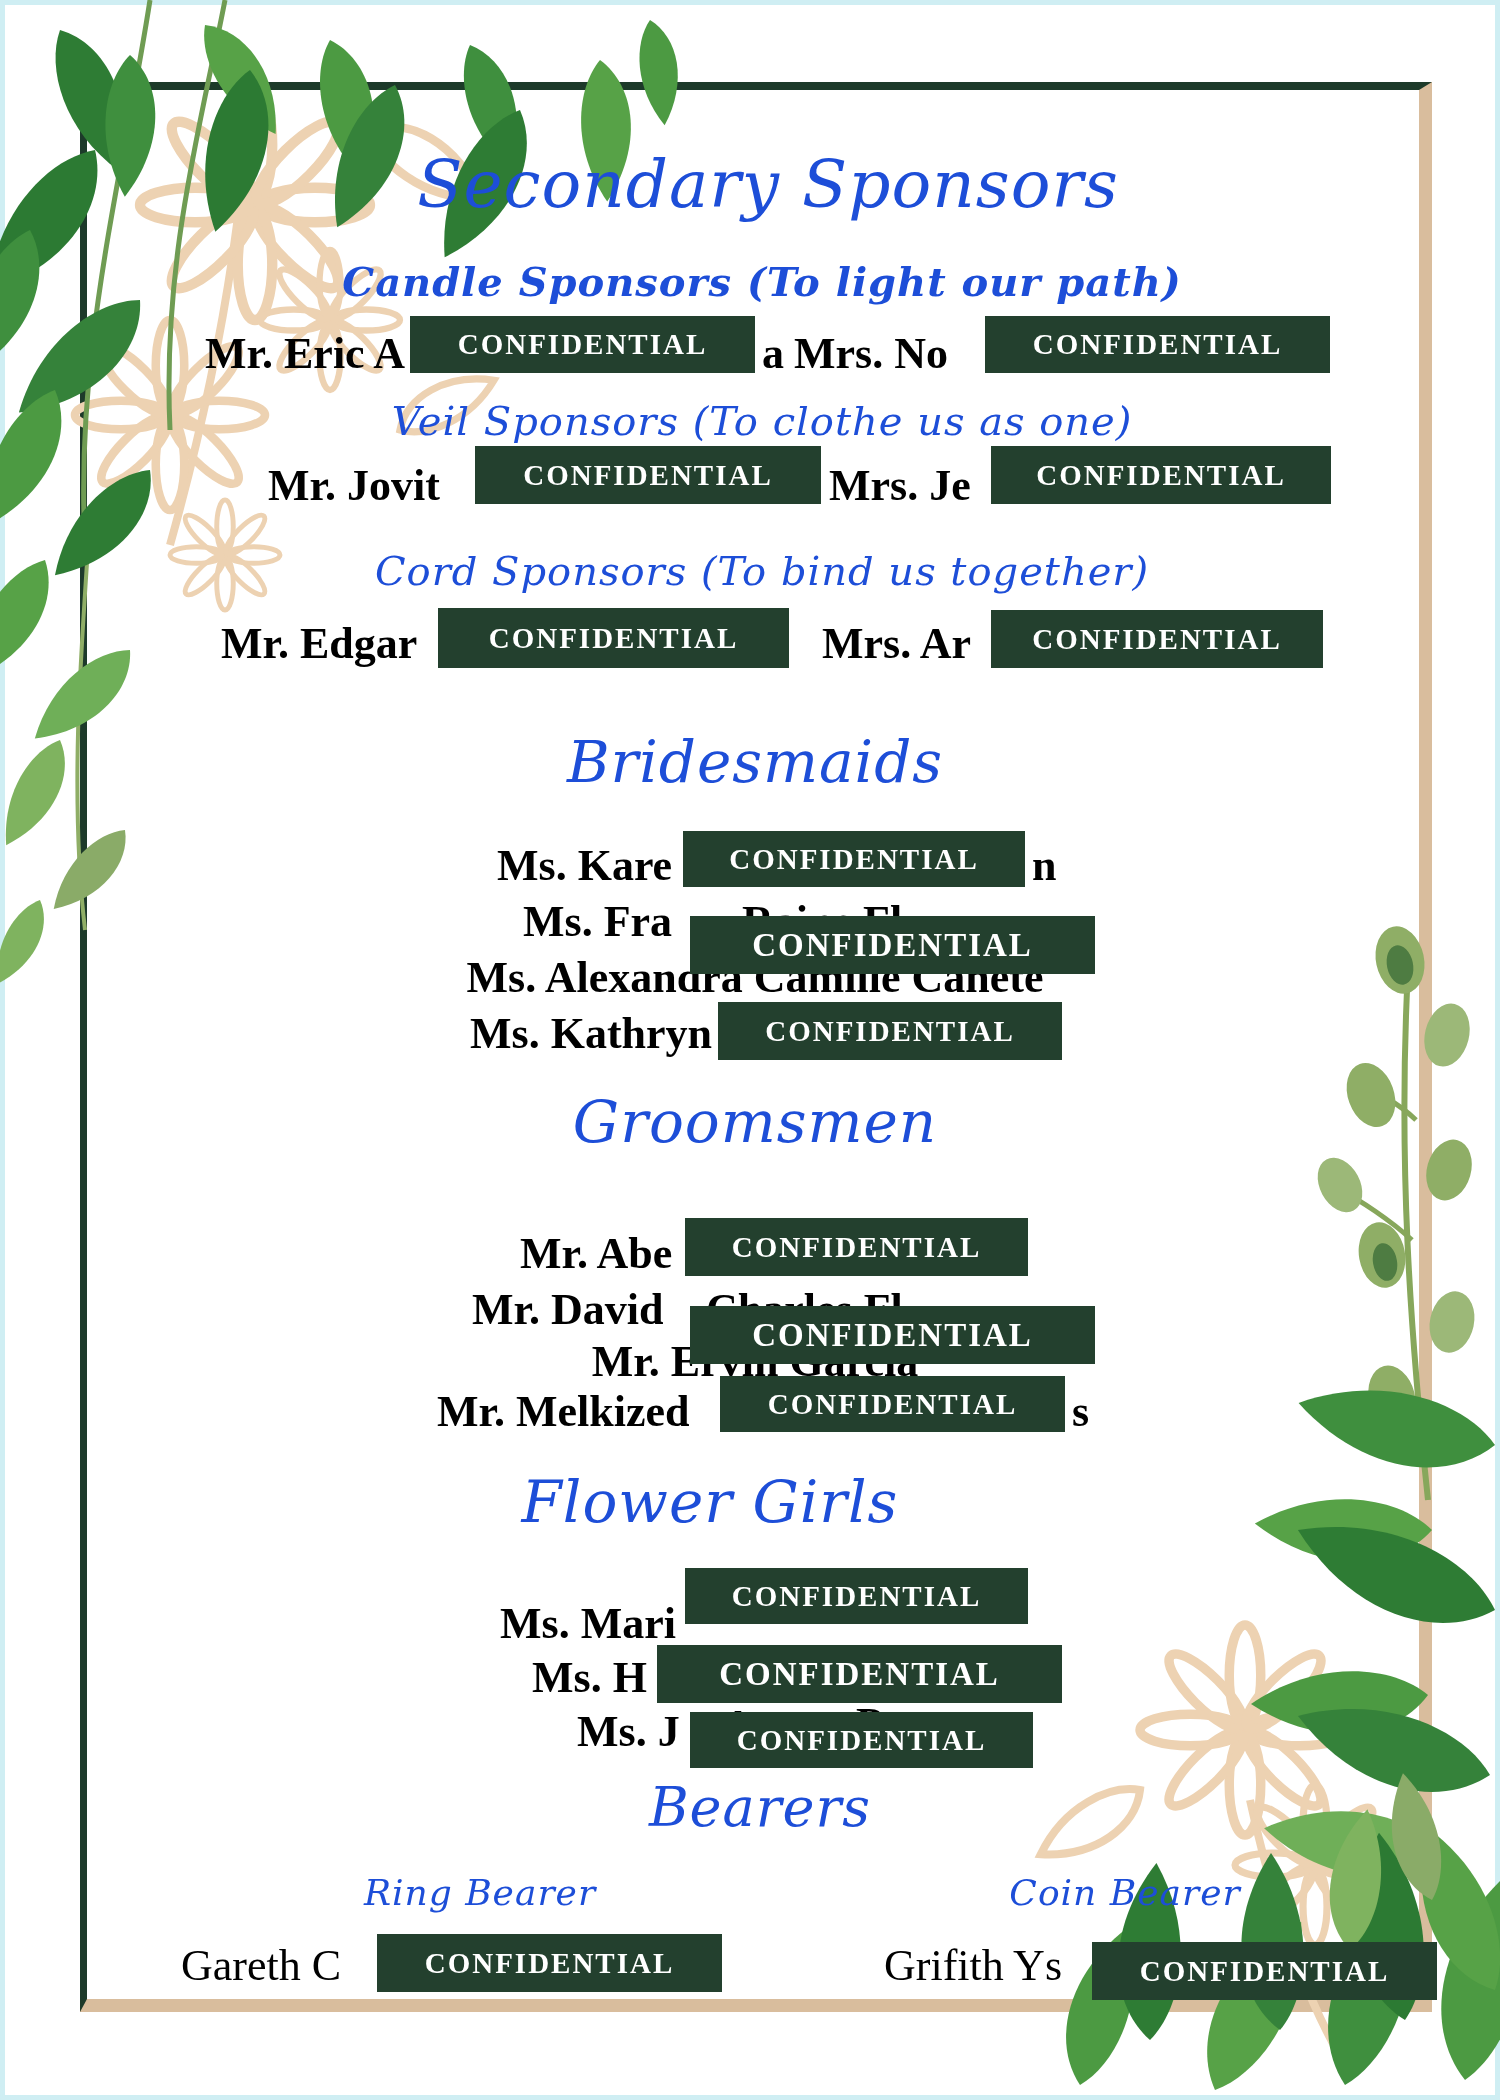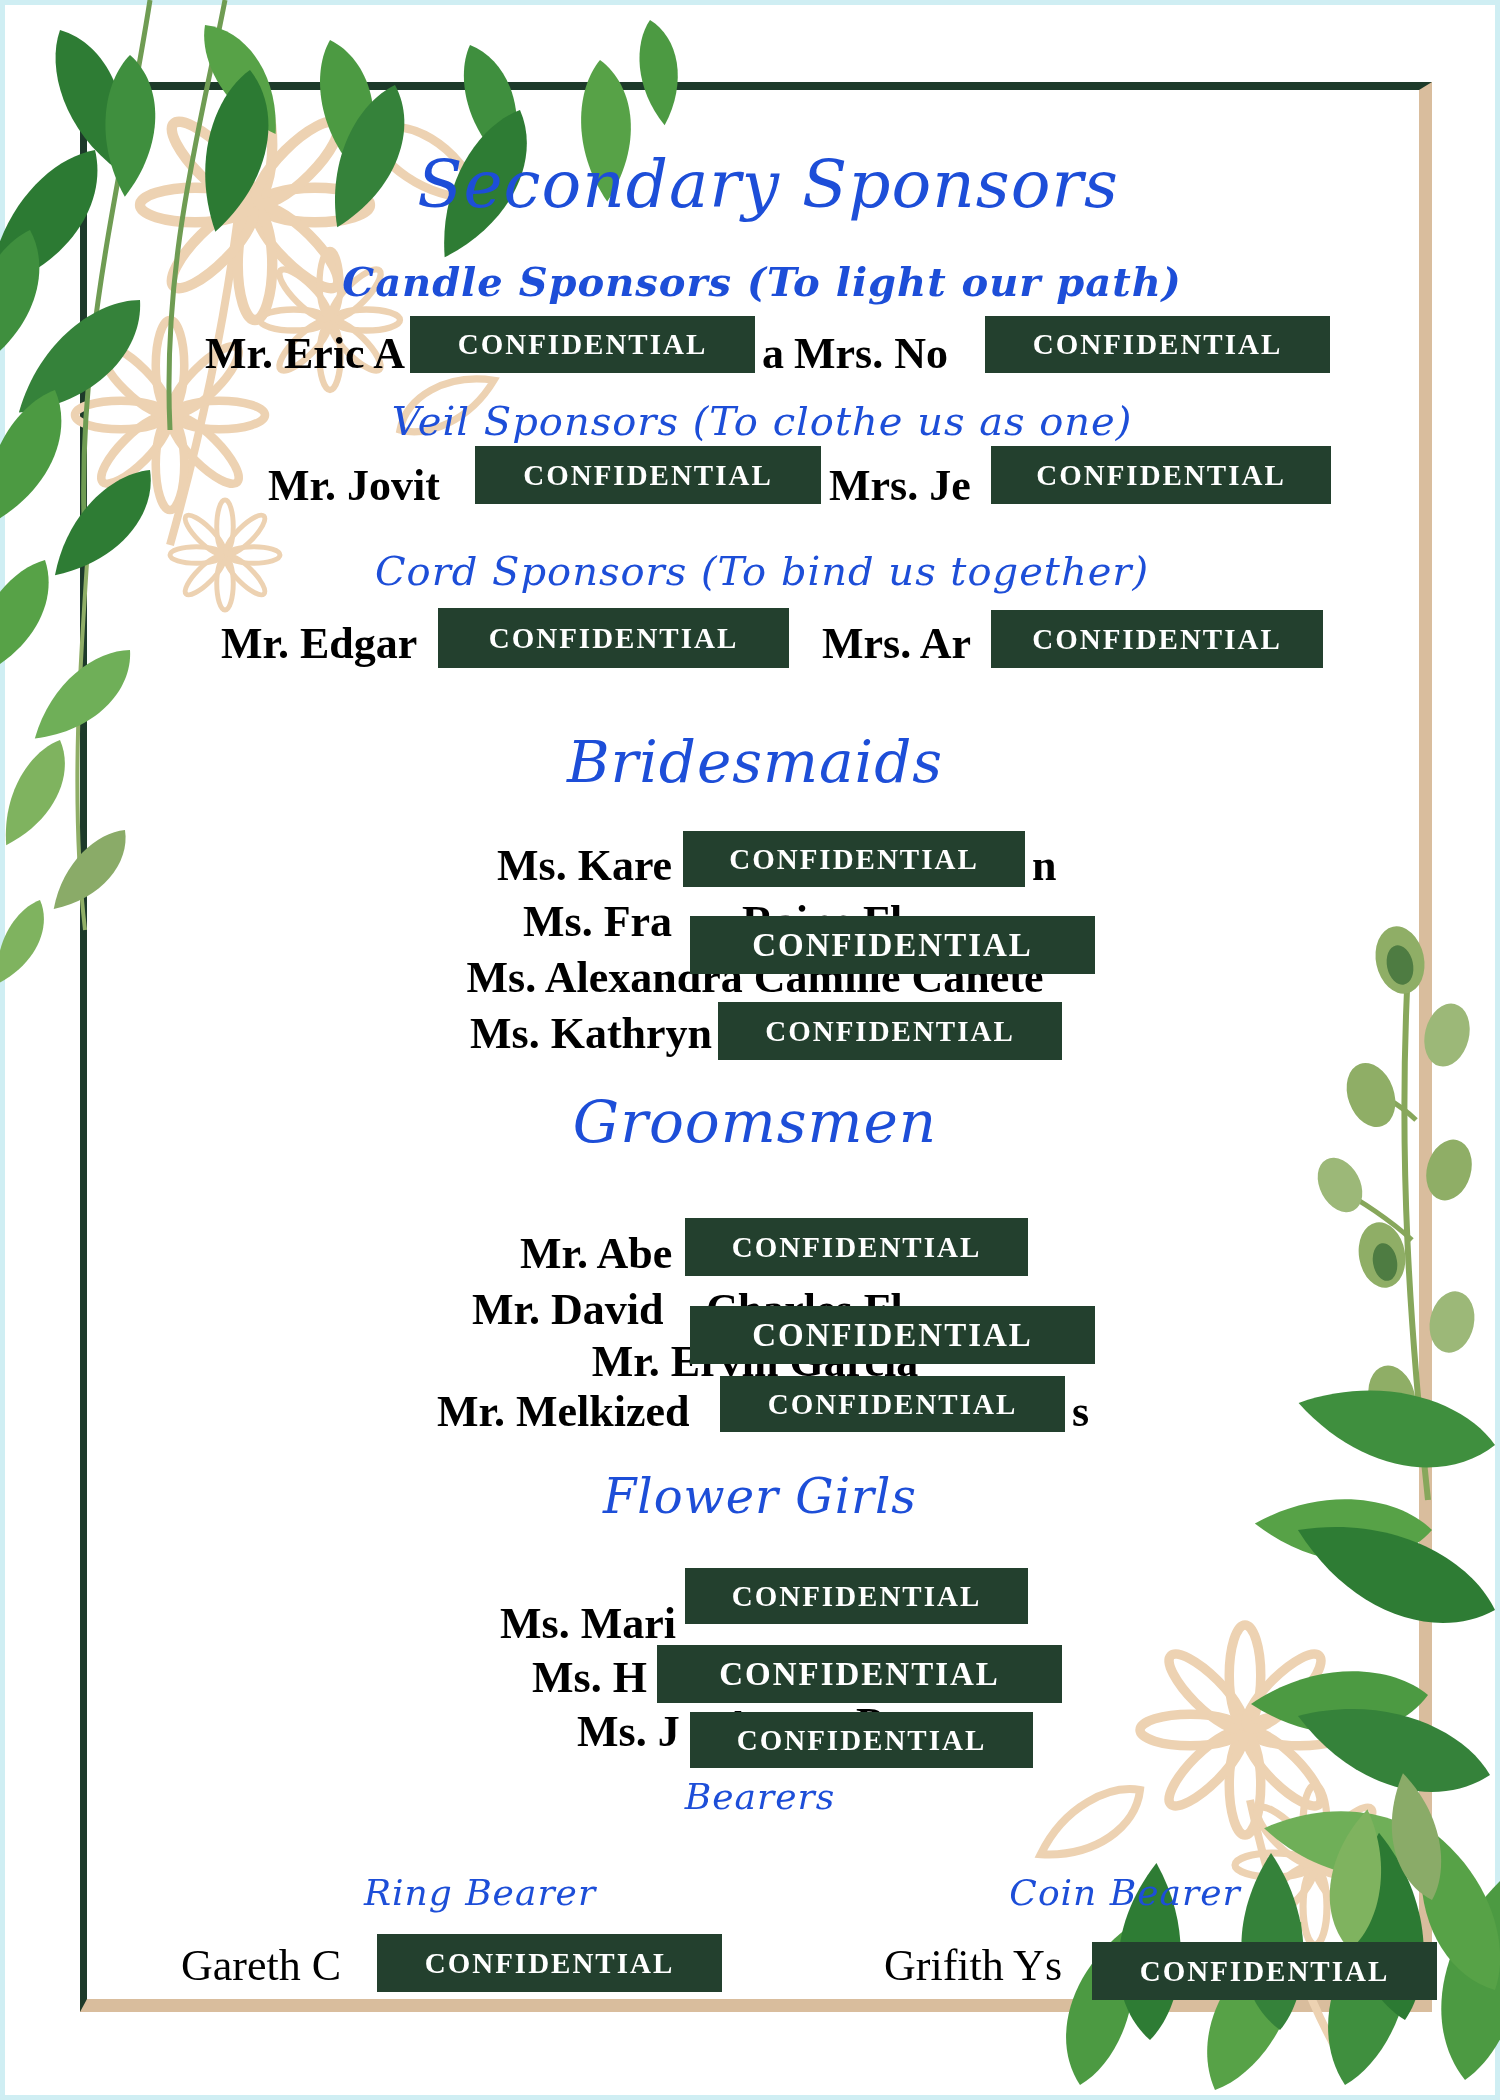--- a/index.html
+++ b/index.html
@@ -172,30 +172,30 @@
       <div class="script-head" style="left: 755px; top: 1088px; font-size: 58px;">Groomsmen</div>
       <div class="name" style="left: 520px; top: 1228px;">Mr. Abe</div>
       <div class="name" style="left: 472px; top: 1284px;">Mr. David</div>
       <div class="name" style="left: 706px; top: 1284px;">Charles Fl</div>
       <div class="name centered" style="left: 755px; top: 1336px;">Mr. Ervin Garcia</div>
       <div class="name" style="left: 437px; top: 1386px;">Mr. Melkized</div>
       <div class="name" style="left: 1072px; top: 1386px;">s</div>
       <div class="redaction" style="left: 685px; top: 1218px; width: 343px; height: 58px; font-size: 29px;">CONFIDENTIAL</div>
       <div class="redaction" style="left: 690px; top: 1306px; width: 405px; height: 58px; font-size: 33px;">CONFIDENTIAL</div>
       <div class="redaction" style="left: 720px; top: 1376px; width: 345px; height: 56px; font-size: 29px;">CONFIDENTIAL</div>
-      <div class="script-head" style="left: 760px; top: 1468px; font-size: 48px;">Flower Girls</div>
+      <div class="script-head" style="left: 710px; top: 1468px; font-size: 58px;">Flower Girls</div>
       <div class="name" style="left: 500px; top: 1598px;">Ms. Mari</div>
       <div class="name" style="left: 532px; top: 1652px;">Ms. H</div>
       <div class="name" style="left: 577px; top: 1706px;">Ms. J</div>
       <div class="name" style="left: 722px; top: 1700px;">A</div>
       <div class="name" style="left: 856px; top: 1698px;">P</div>
       <div class="redaction" style="left: 685px; top: 1568px; width: 343px; height: 56px; font-size: 29px;">CONFIDENTIAL</div>
       <div class="redaction" style="left: 657px; top: 1645px; width: 405px; height: 58px; font-size: 33px;">CONFIDENTIAL</div>
       <div class="redaction" style="left: 690px; top: 1712px; width: 343px; height: 56px; font-size: 29px;">CONFIDENTIAL</div>
-      <div class="script-head" style="left: 760px; top: 1776px; font-size: 36px;">Bearers</div>
+      <div class="script-head" style="left: 760px; top: 1776px; font-size: 54px;">Bearers</div>
       <div class="script-head" style="left: 480px; top: 1872px; font-size: 36px;">Ring Bearer</div>
       <div class="script-head" style="left: 1125px; top: 1872px; font-size: 36px;">Coin Bearer</div>
       <div class="name regular" style="left: 173px; top: 1940px; margin-left: 8px;">Gareth C</div>
       <div class="name regular" style="left: 884px; top: 1940px;">Grifith Ys</div>
       <div class="redaction" style="left: 377px; top: 1934px; width: 345px; height: 58px; font-size: 29px;">CONFIDENTIAL</div>
       <div class="redaction" style="left: 1092px; top: 1942px; width: 345px; height: 58px; font-size: 29px;">CONFIDENTIAL</div>
     </div>
 
 </div>
 

